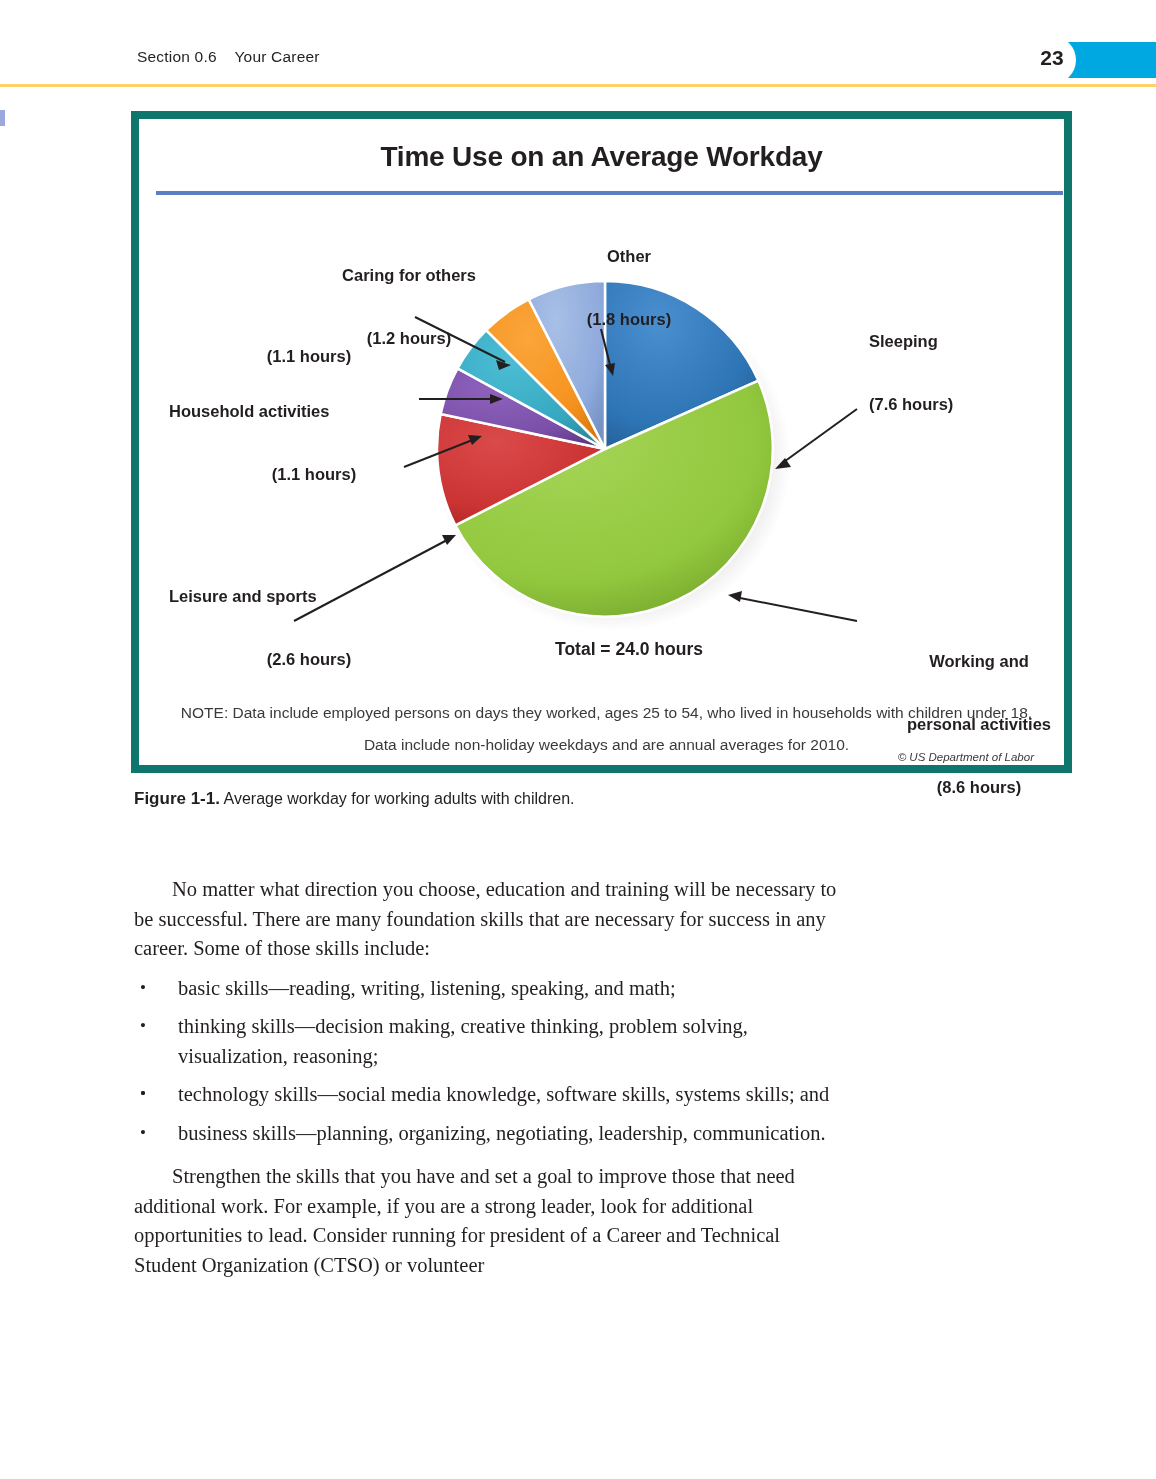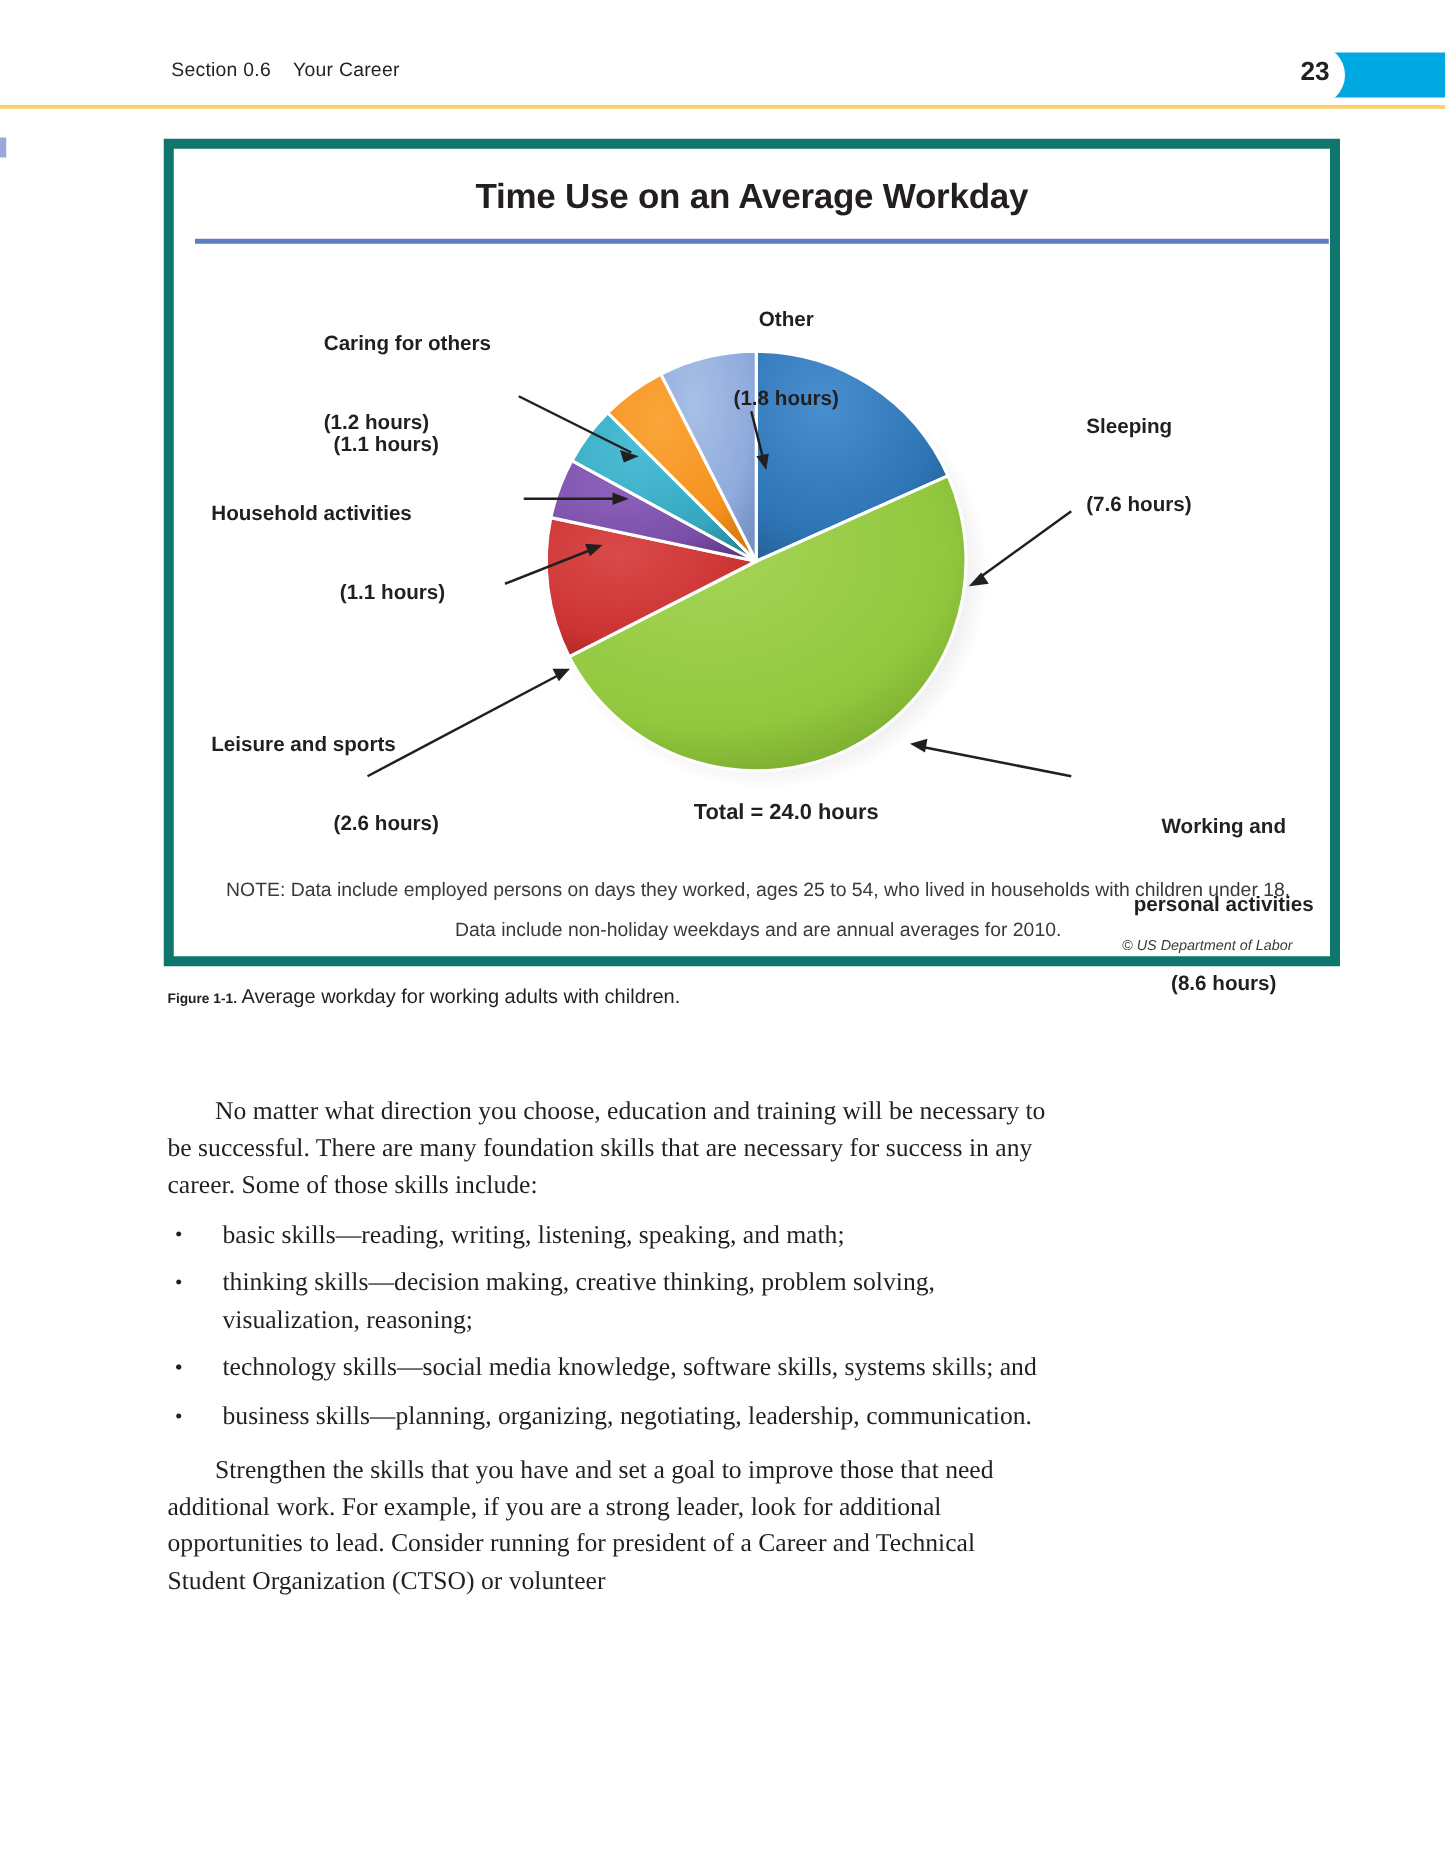--- a/index.html
+++ b/index.html
@@ -123,21 +123,21 @@
   .callout {
     position: absolute;
     font-family: "Liberation Sans", sans-serif;
     font-weight: bold;
     font-size: 16.5px;
     line-height: 21px;
     color: #231f20;
     white-space: pre;
   }
 
-  #label-caring      { left: 120px; top: 104px; width: 300px; text-align: left; }
+  #label-caring      { left: 120px; top: 104px; width: 300px; text-align: center; }
   #label-eating      { left: 20px;  top: 185px; width: 330px; text-align: left; }
   #label-household   { left: 30px;  top: 240px; width: 320px; text-align: left; }
   #label-leisure     { left: 30px;  top: 425px; width: 320px; text-align: left; }
   #label-other       { left: 380px; top: 85px;  width: 220px; text-align: center; }
   #label-sleeping    { left: 730px; top: 170px; width: 220px; text-align: left; }
   #label-working     { left: 730px; top: 490px; width: 220px; text-align: center; }
   #label-total       { left: 330px; top: 520px; width: 320px; text-align: center; font-size: 17.5px; }
 
   
   #chart-note {
@@ -164,21 +164,21 @@
   
   #figure-caption {
     position: absolute;
     left: 134px;
     top: 789px;
     width: 800px;
     font-family: "Liberation Sans", sans-serif;
     font-size: 16px;
     color: #231f20;
   }
-  #figure-caption b { font-weight: bold; font-size: 11px; }
+  #figure-caption b { font-weight: bold; font-size: 17px; }
 
   
   #body-copy {
     position: absolute;
     left: 134px;
     top: 875px;
     width: 712px;
     font-family: "Liberation Serif", serif;
     font-size: 20.5px;
     line-height: 29.5px;

